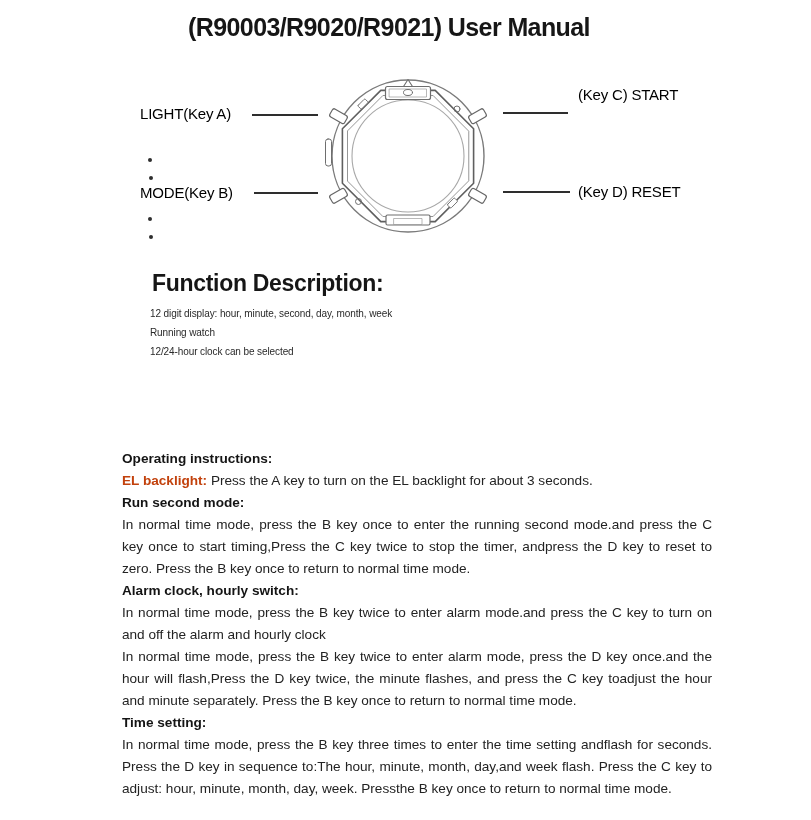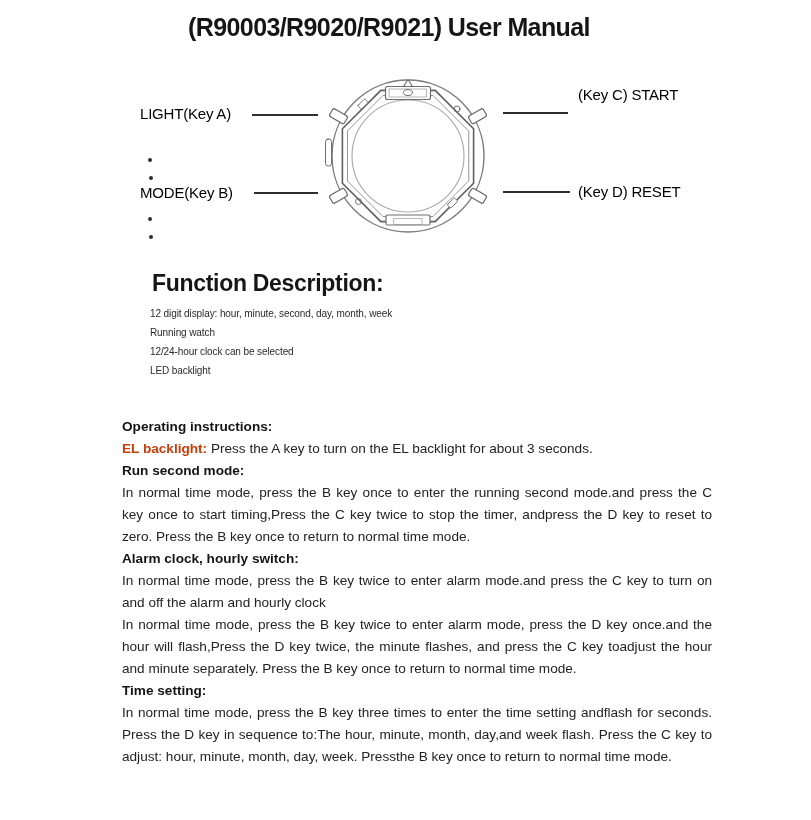--- a/index.html
+++ b/index.html
@@ -66,21 +66,21 @@
     margin: 0; padding: 0;
     list-style: none;
     font-size: 10px; line-height: 19px;
     letter-spacing: -0.1px;
     color: #2a2a2a;
   }
 
   
   .instructions {
     position: absolute;
-    left: 122px; top: 416px; width: 590px;
+    left: 122px; top: 448px; width: 590px;
     font-size: 13.6px; line-height: 22px;
     color: #232323;
   }
   .instructions p { margin: 0; }
   .instructions strong { font-weight: 700; color: #c2410c; }
   .bold-line { font-weight: 700; color: #141414; }
   .just { text-align: justify; }
 </style>
 </head>
 <body>
@@ -142,21 +142,20 @@
   <span class="dot d1"></span>
   <span class="dot d2"></span>
   <span class="dot d3"></span>
   <span class="dot d4"></span>
 
   <h2 class="func-heading">Function Description:</h2>
   <ul class="features">
     <li>12 digit display: hour, minute, second, day, month, week</li>
     <li>Running watch</li>
     <li>12/24-hour clock can be selected</li>
-    <li>LED backlight</li>
   </ul>
 
   <div class="instructions">
     <p class="bold-line">Operating instructions:</p>
 
     <p>
       <strong>EL backlight:</strong>
       <span>Press the A key to turn on the EL backlight for about 3 seconds.</span>
     </p>
 

